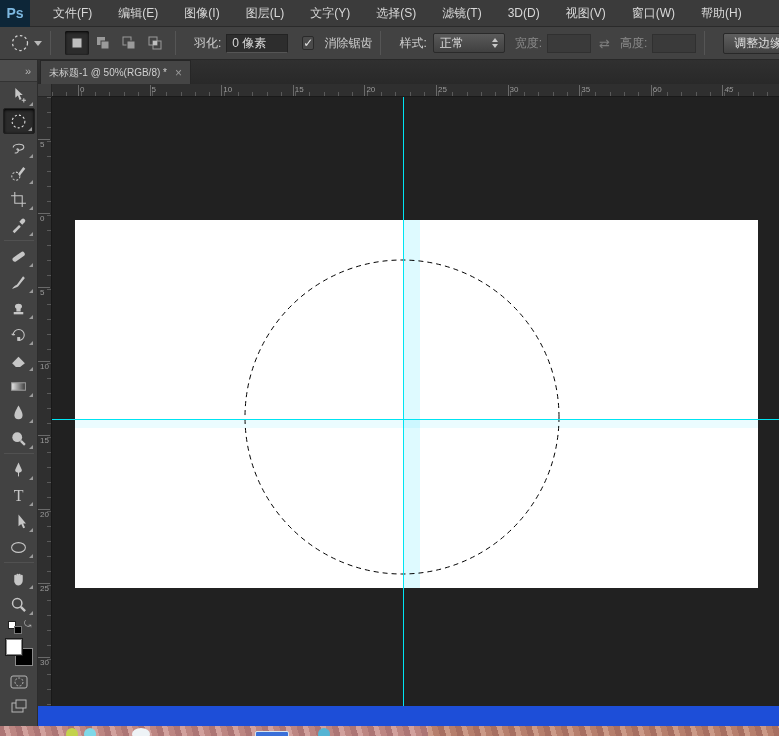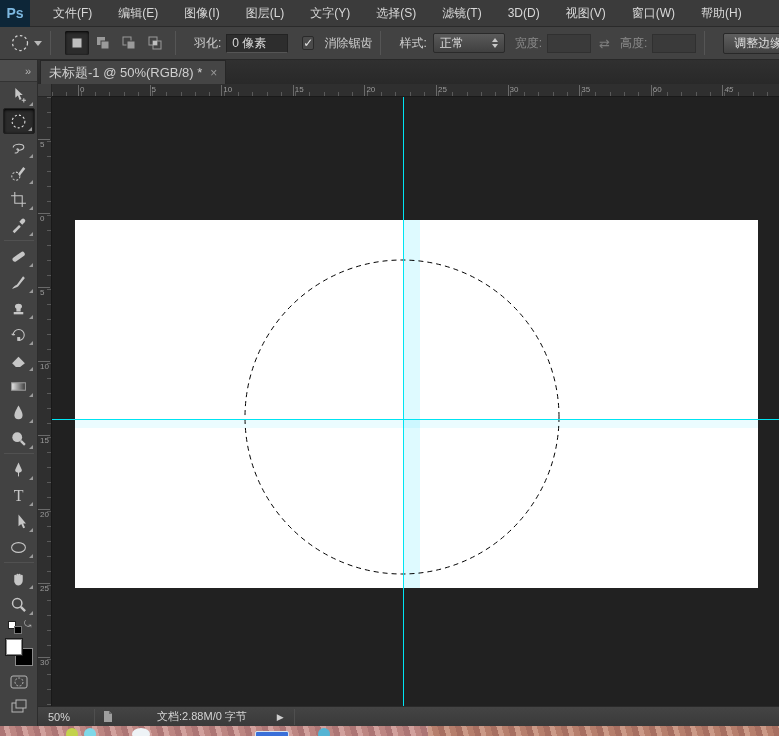--- a/index.html
+++ b/index.html
@@ -48,21 +48,21 @@
   .swap-dim { color:#7d7d7d; font-size:13px; margin-left:8px; }
   .push-btn { height:21px; padding:0 10px; margin-left:10px; color:#e0e0e0; font-size:12px;
     background:linear-gradient(#5e5e5e,#424242); border:1px solid #282828; border-radius:2px;
     white-space:nowrap; flex:none; }
 
   
   .tabbar { position:absolute; left:38px; top:60px; width:741px; height:24px;
     background:linear-gradient(#303030,#292929); display:flex; align-items:flex-end; }
   .doc-tab { height:24px; margin-left:2px; padding:0 8px; background:#454545;
     border:1px solid #262626; border-bottom:none; display:flex; align-items:center; gap:8px; }
-  .doc-tab-title { color:#cfcfcf; font-size:13px; white-space:nowrap; }
+  .doc-tab-title { color:#cfcfcf; font-size:10px; white-space:nowrap; }
   .tab-close { color:#9a9a9a; font-size:12px; line-height:12px; }
 
   
   .toolbar { position:absolute; left:0; top:60px; width:38px; height:666px;
     background:#424242; border-right:1px solid #2c2c2c; z-index:5; }
   .tb-collapse { height:22px; background:#4d4d4d; border-bottom:1px solid #333;
     color:#b5b5b5; font-size:11px; display:flex; align-items:center; justify-content:flex-end;
     padding-right:6px; }
   .tool-list { display:flex; flex-direction:column; align-items:center; }
   .tool-btn { width:32px; height:26px; display:flex; align-items:center; justify-content:center;
@@ -390,33 +390,20 @@
       <div class="band-v"></div>
       <div class="band-h"></div>
       <svg class="sel-svg" width="683" height="368">
         <circle id="sel-circle" cx="327" cy="197" r="157" fill="none" stroke-width="1" stroke-dasharray="5 4" stroke="#000000"></circle>
       </svg>
     </div>
     <div class="guide-v" id="guide-v" style="background: rgb(0, 228, 242);"></div>
     <div class="guide-h" id="guide-h" style="background: rgb(0, 228, 242);"></div>
   </div>
 
-  <div class="statusbar">
-    <span class="zoom-field">50%</span>
-    <div class="sb-sep"></div>
-    <span class="doc-icon">
-      <svg width="12" height="13" viewBox="0 0 12 13">
-        <path d="M2 1 h5 l3 3 v8 h-8 Z" fill="#9f9f9f"></path>
-          <path d="M7 1 l3 3 h-3 Z" fill="#6a6a6a"></path>
-        </svg>
-    </span>
-    <span class="doc-info">文档:2.88M/0 字节</span>
-    <span class="sb-expand">▶</span>
-    <div class="sb-sep" style="margin-left:10px"></div>
-  </div>
 
   <div class="taskbar">
     <div class="noise"></div>
     <div class="tk-blob" style="left:66px;background:#c3d24c"></div>
     <div class="tk-blob" style="left:84px;background:#7fd8e8"></div>
     <div class="tk-blob" style="left:132px;background:#eef3f6;width:18px"></div>
     <div class="tk-blob" style="left:255px;background:#3a6fd8;width:34px;height:9px;border-radius:2px;border:1px solid #d8e4ee"></div>
     <div class="tk-blob" style="left:318px;background:#54b4d4"></div>
   </div>
 

